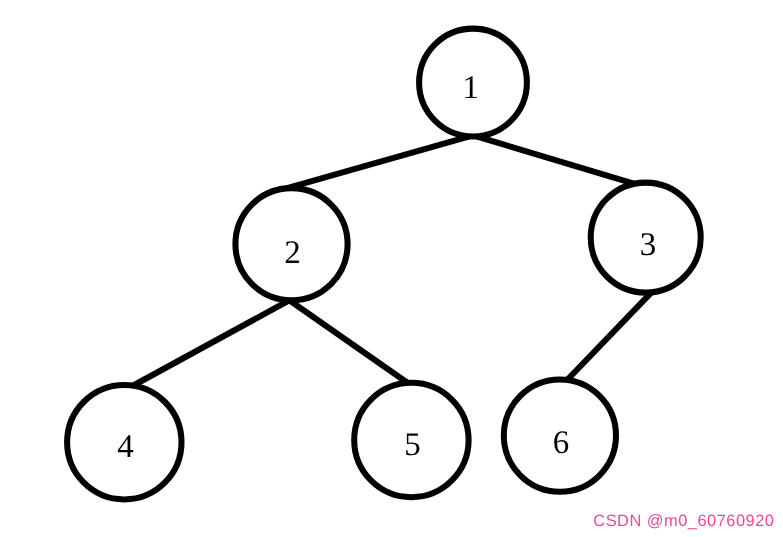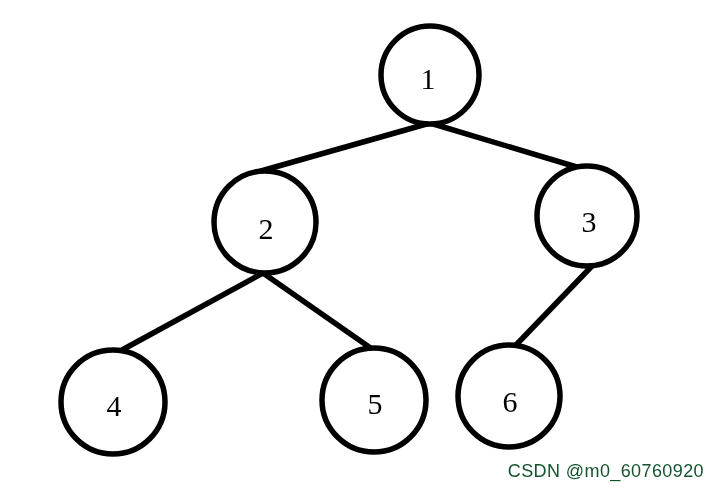--- a/index.html
+++ b/index.html
@@ -41,22 +41,22 @@
     font-size: 30px;
     fill: #000000;
     text-anchor: middle;
     dominant-baseline: middle;
   }
   .watermark {
     position: absolute;
     right: 8px;
     bottom: 6px;
     font-family: "Liberation Sans", sans-serif;
-    font-size: 18px;
-    color: #14532d;
+    font-size: 15px;
+    color: #ec4899;
     letter-spacing: 0.4px;
     white-space: nowrap;
     user-select: none;
   }
 </style>
 </head>
 <body>
 
 <div id="canvas">
 

